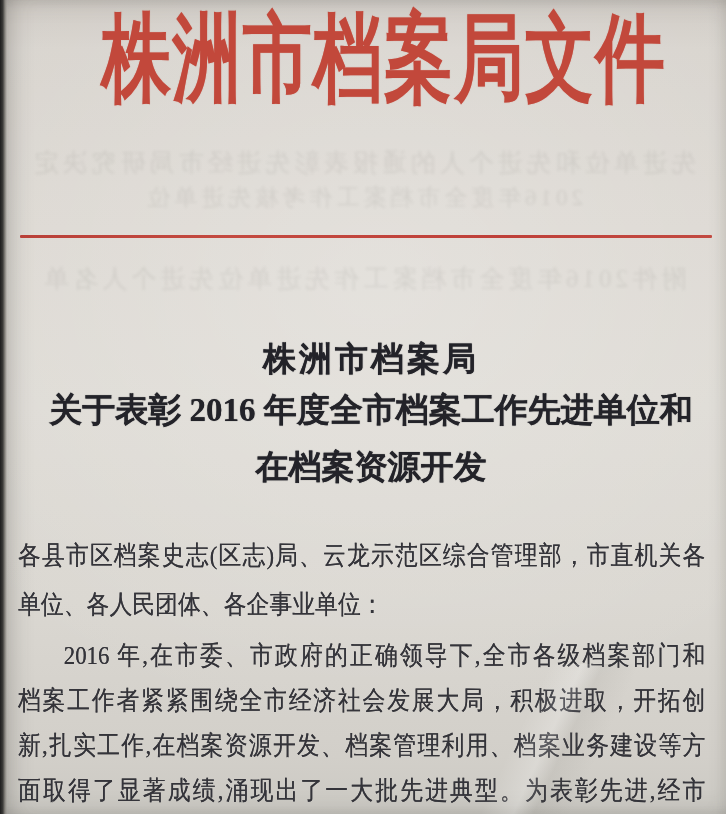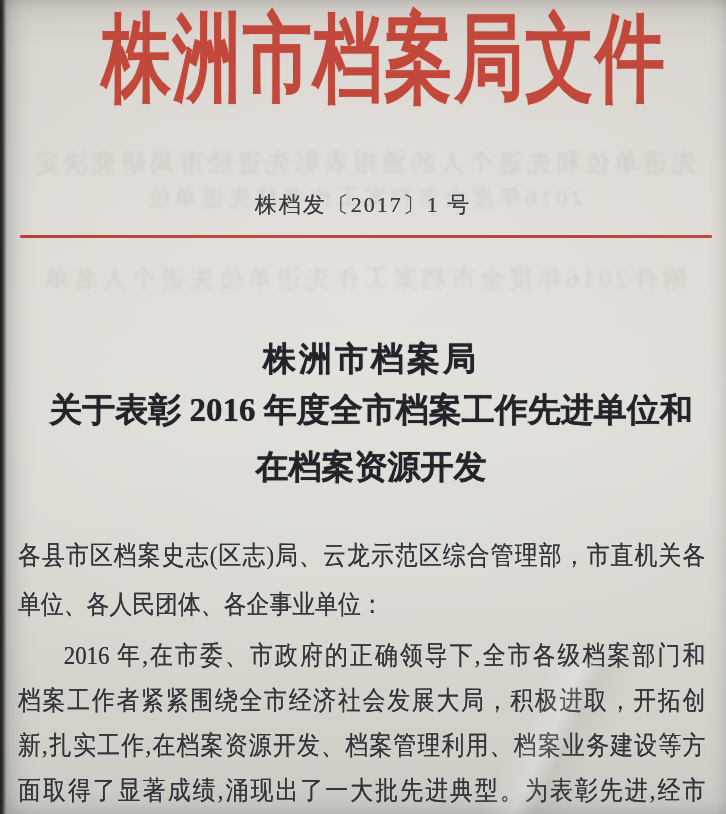--- a/index.html
+++ b/index.html
@@ -75,21 +75,20 @@
 <body>
 
 <div id="paper">
 
   <div class="bleed" style="top:146px;">先进单位和先进个人的通报表彰先进经市局研究决定</div>
   <div class="bleed" style="top:182px;font-size:23px;">2016年度全市档案工作考核先进单位</div>
   <div class="bleed" style="top:262px;">附件2016年度全市档案工作先进单位先进个人名单</div>
 
   <div id="red-header">株洲市档案局文件</div>
 
-  <div id="doc-number">株档发〔2017〕1 号</div>
 
   <div id="red-divider"></div>
 
   <div id="title-block">
     <div id="title-line-1">株洲市档案局</div>
     <div id="title-line-2">关于表彰 2016 年度全市档案工作先进单位和</div>
     <div id="title-line-3">在档案资源开发</div>
   </div>
 
   <div id="salutation" class="textblock">

